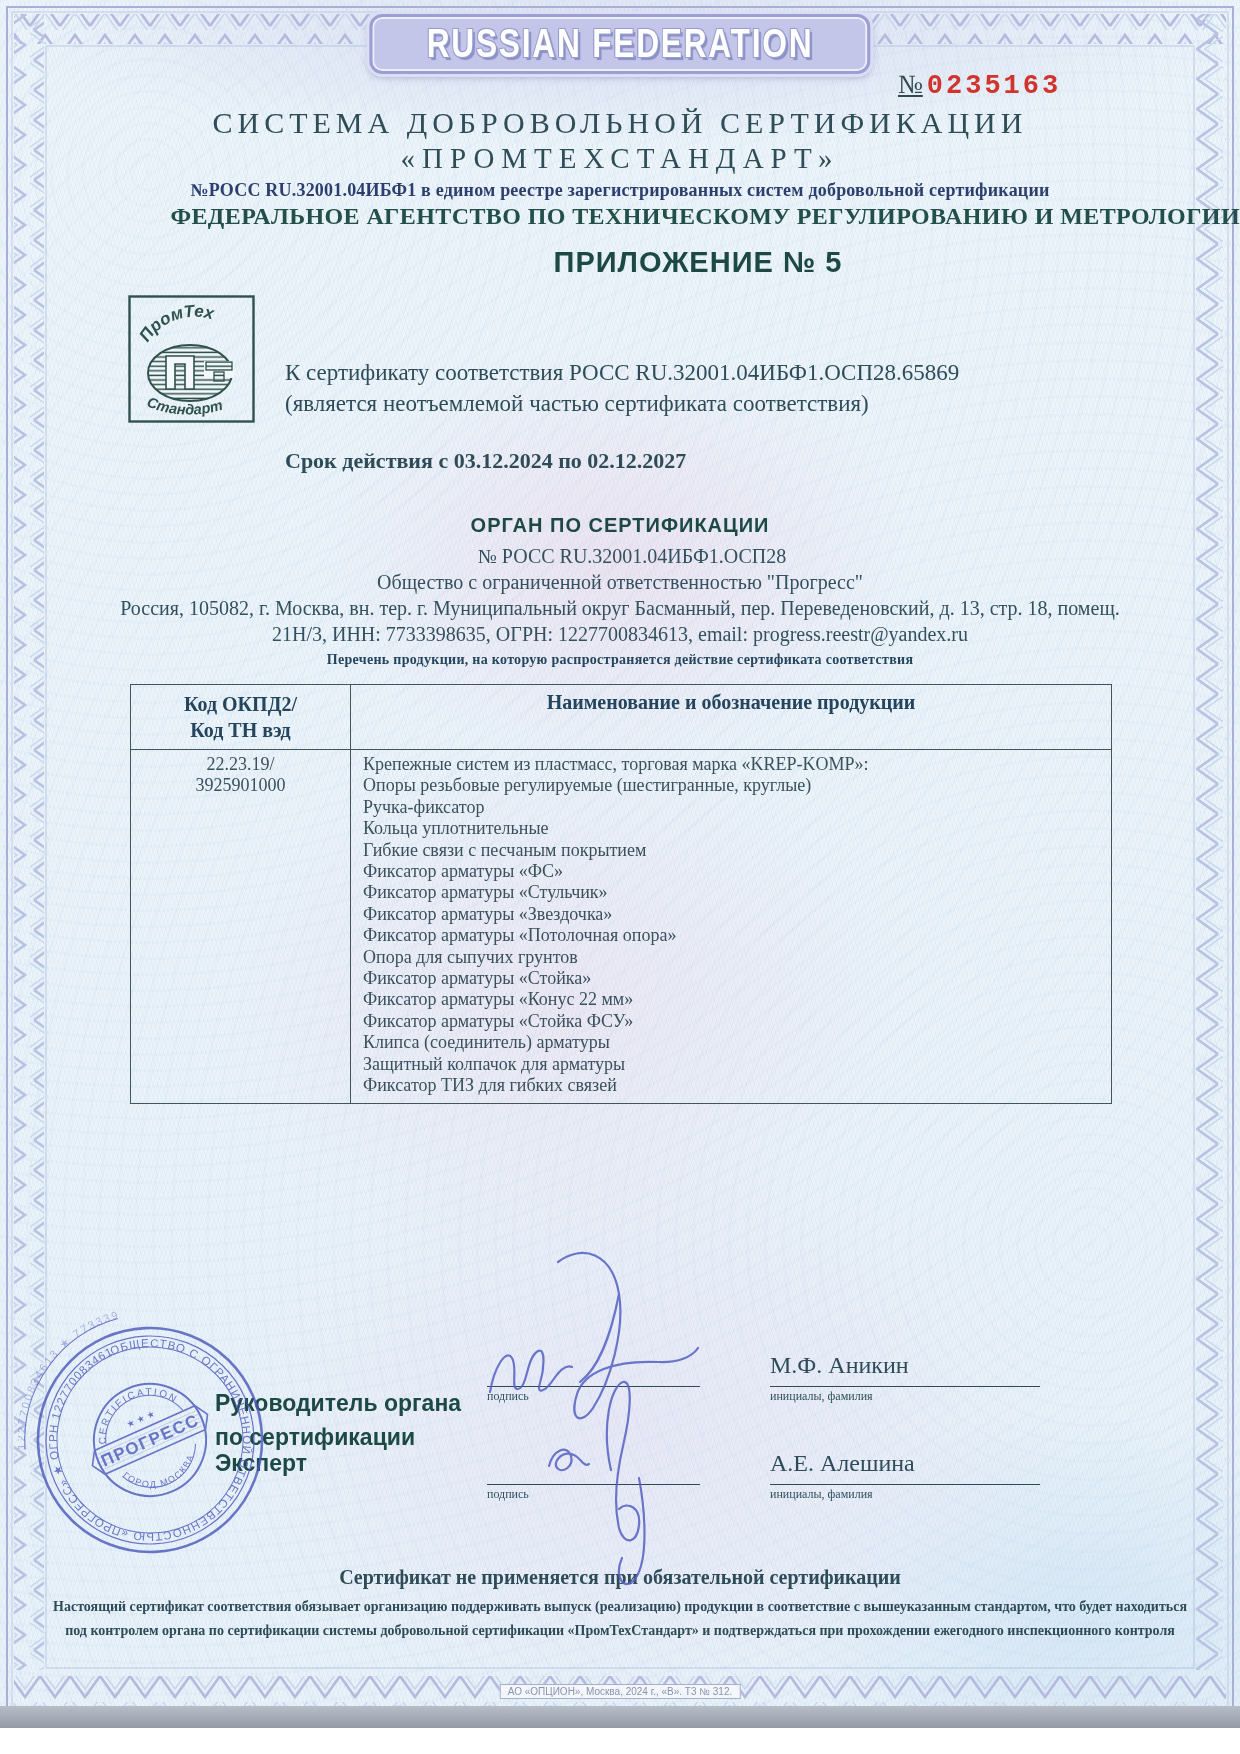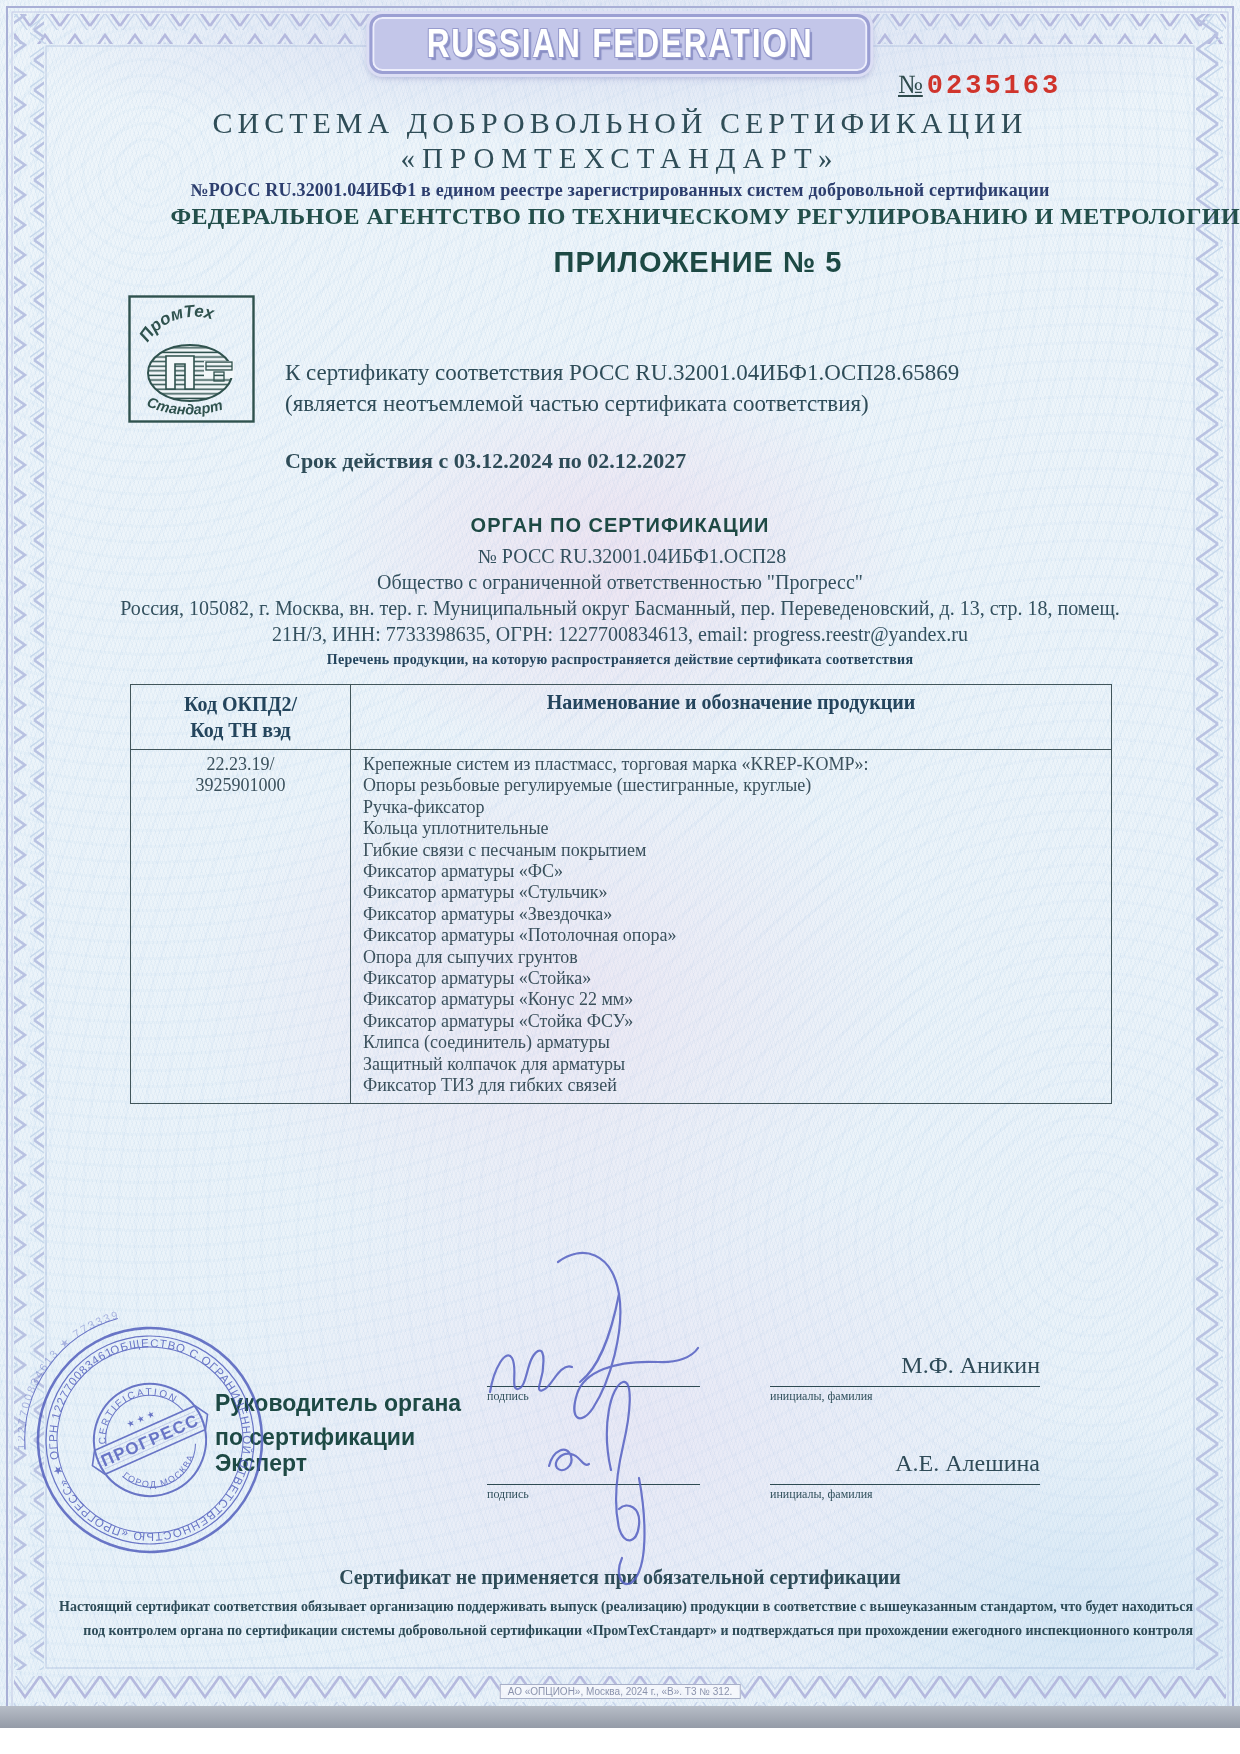--- a/index.html
+++ b/index.html
@@ -79,28 +79,28 @@
   .sig-line{border-top:1.5px solid #2e4a52; height:0;}
   .line-sig1{left:487px; top:1386px; width:213px;}
   .line-name1{left:770px; top:1386px; width:270px;}
   .line-sig2{left:487px; top:1484px; width:213px;}
   .line-name2{left:770px; top:1484px; width:270px;}
   .caption{font-size:12px; color:#31505c; }
   .cap-sig1{left:487px; top:1389px; width:213px;}
   .cap-name1{left:770px; top:1389px; width:270px;}
   .cap-sig2{left:487px; top:1487px; width:213px;}
   .cap-name2{left:770px; top:1487px; width:270px;}
-  .sig-name{font-size:24px; color:#2f4b58; text-align:right;}
+  .sig-name{font-size:24px; color:#2f4b58; text-align:left;}
   .name1{left:770px; top:1352px; width:270px;}
   .name2{left:770px; top:1450px; width:270px;}
   .sig-svg{z-index:3;}
   .stamp-svg{z-index:3; opacity:.8;}
 
   .mandatory-note{top:1566px; left:0; width:100%; text-align:center; font-size:20px; font-weight:bold; color:#2e4c58;}
-  .disclaimer{left:47px; width:1146px; text-align:right; font-size:14px; font-weight:bold; color:#2e4c58;}
+  .disclaimer{left:47px; width:1146px; text-align:center; font-size:14px; font-weight:bold; color:#2e4c58;}
   .disc1{top:1599px;} .disc2{top:1623px;}
   .print-info{top:1684px; left:50%; transform:translateX(-50%); z-index:2;
     font-family:"Liberation Sans",sans-serif; font-size:10px; color:#8b93ad;
     border:1px solid #a8b0c8; background:rgba(245,247,252,.92); padding:1px 7px; white-space:nowrap;}
 </style>
 </head>
 <body>
 
 <div class="page">
   <div class="paper"></div>

